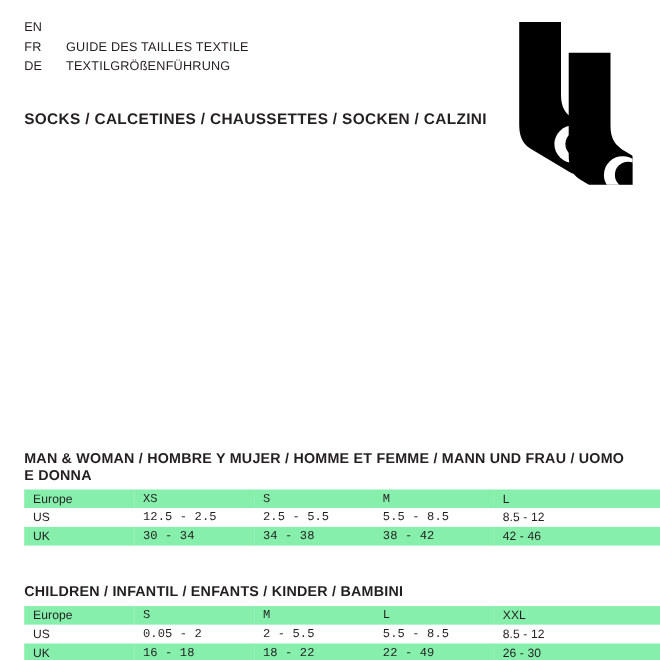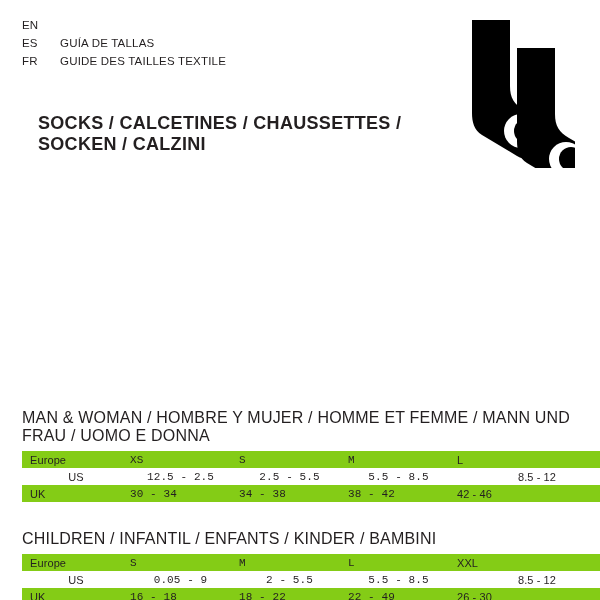--- a/index.html
+++ b/index.html
@@ -41,25 +41,24 @@
     letter-spacing: 0.2px;
   }
   .lang-text {
     font-size: 11.5px;
     letter-spacing: 0.2px;
   }
 
   .socks-title {
     position: absolute;
     left: 22px;
-    top: 113px;
-    font-size: 18px;
+    top: 100px;
+    font-size: 14px;
     font-weight: bold;
     letter-spacing: 0.3px;
-    margin-left: 16px;
   }
 
   
   .sock-art {
     position: absolute;
     left: 400px;
     top: 18px;
     width: 175px;
     height: 150px;
   }
@@ -67,60 +66,60 @@
   
   .table-section {
     position: absolute;
     left: 22px;
     width: 556px;
   }
   .section-man { top: 409px; }
   .section-child { top: 530px; }
 
   .section-title {
-    font-size: 16px;
-    font-weight: normal;
+    font-size: 13px;
+    font-weight: bold;
     letter-spacing: 0.2px;
     margin-bottom: 6px;
   }
   table.size-table {
     border-collapse: collapse;
     width: 100%;
     table-layout: fixed;
   }
   table.size-table td {
     font-size: 11px;
     height: 17px;
     padding: 0 0 0 8px;
     border: none;
     vertical-align: middle;
     letter-spacing: 0.1px;
   }
-  .row-shade td { background: #84cc16; margin-left: 47px; }
-  .row-plain td { background: #ffffff; text-align: center; }
+  .row-shade td { background: #86efac; margin-left: 47px; }
+  .row-plain td { background: #ffffff; }
   .col-label { width: 92px; }
   .col-v { width: 101px; font-family: Liberation Mono, monospace; }
   .col-last { width: 160px; }
 </style>
 </head>
 <body>
 
 <div class="page">
 
   <div class="lang-block">
     <div class="lang-row">
       <span class="lang-code">EN</span>
     </div>
     <div class="lang-row">
-      <span class="lang-code">ES</span>
-      <span class="lang-text">GUÍA DE TALLAS</span>
+      <span class="lang-code">FR</span>
+      <span class="lang-text">GUIDE DES TAILLES TEXTILE</span>
     </div>
     <div class="lang-row">
-      <span class="lang-code">FR</span>
-      <span class="lang-text">GUIDE DES TAILLES TEXTILE</span>
+      <span class="lang-code">DE</span>
+      <span class="lang-text">TEXTILGRÖßENFÜHRUNG</span>
     </div>
   </div>
 
   <div class="socks-title">SOCKS / CALCETINES / CHAUSSETTES / SOCKEN / CALZINI</div>
 
   <div class="sock-art">
     <svg width="175" height="150" viewBox="0 0 175 150" xmlns="http://www.w3.org/2000/svg">
 
       <path d="M72,2 L110,2 L110,68 C110,80 114,86 124,92 L141,102 C152,109 154,122 147,132 C140,142 127,144 117,138 L82,117 C74,112 72,104 72,95 Z" fill="#000000"></path>
       <path d="M121,96 A17,17 0 1 1 121,130 A17,17 0 1 1 121,96 Z" fill="#ffffff"></path>
@@ -167,21 +166,21 @@
       <tbody>
         <tr class="row-shade">
           <td class="col-label">Europe</td>
           <td class="col-v">S</td>
           <td class="col-v">M</td>
           <td class="col-v">L</td>
           <td class="col-last">XXL</td>
         </tr>
         <tr class="row-plain">
           <td class="col-label">US</td>
-          <td class="col-v">0.05 - 9</td>
+          <td class="col-v">0.05 - 2</td>
           <td class="col-v">2 - 5.5</td>
           <td class="col-v">5.5 - 8.5</td>
           <td class="col-last">8.5 - 12</td>
         </tr>
         <tr class="row-shade">
           <td class="col-label">UK</td>
           <td class="col-v">16 - 18</td>
           <td class="col-v">18 - 22</td>
           <td class="col-v">22 - 49</td>
           <td class="col-last">26 - 30</td>

